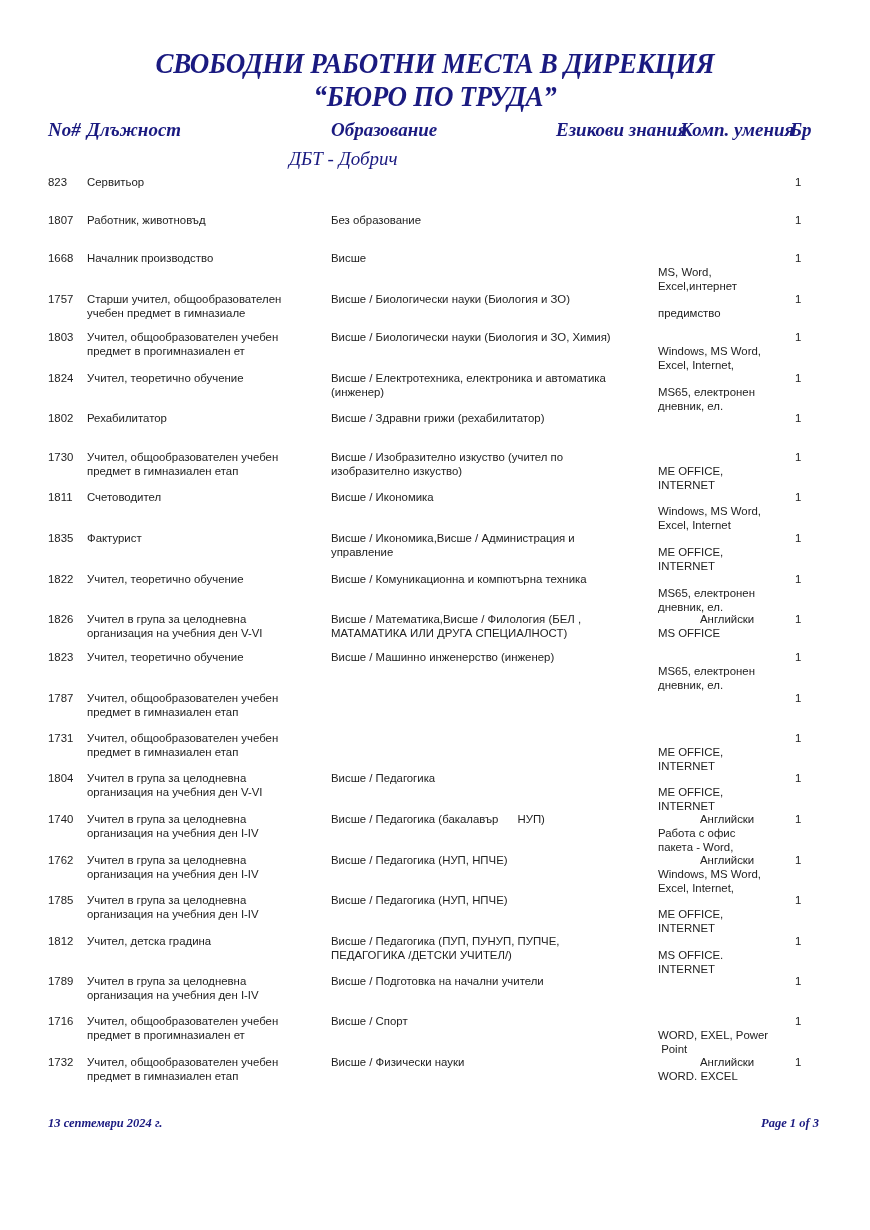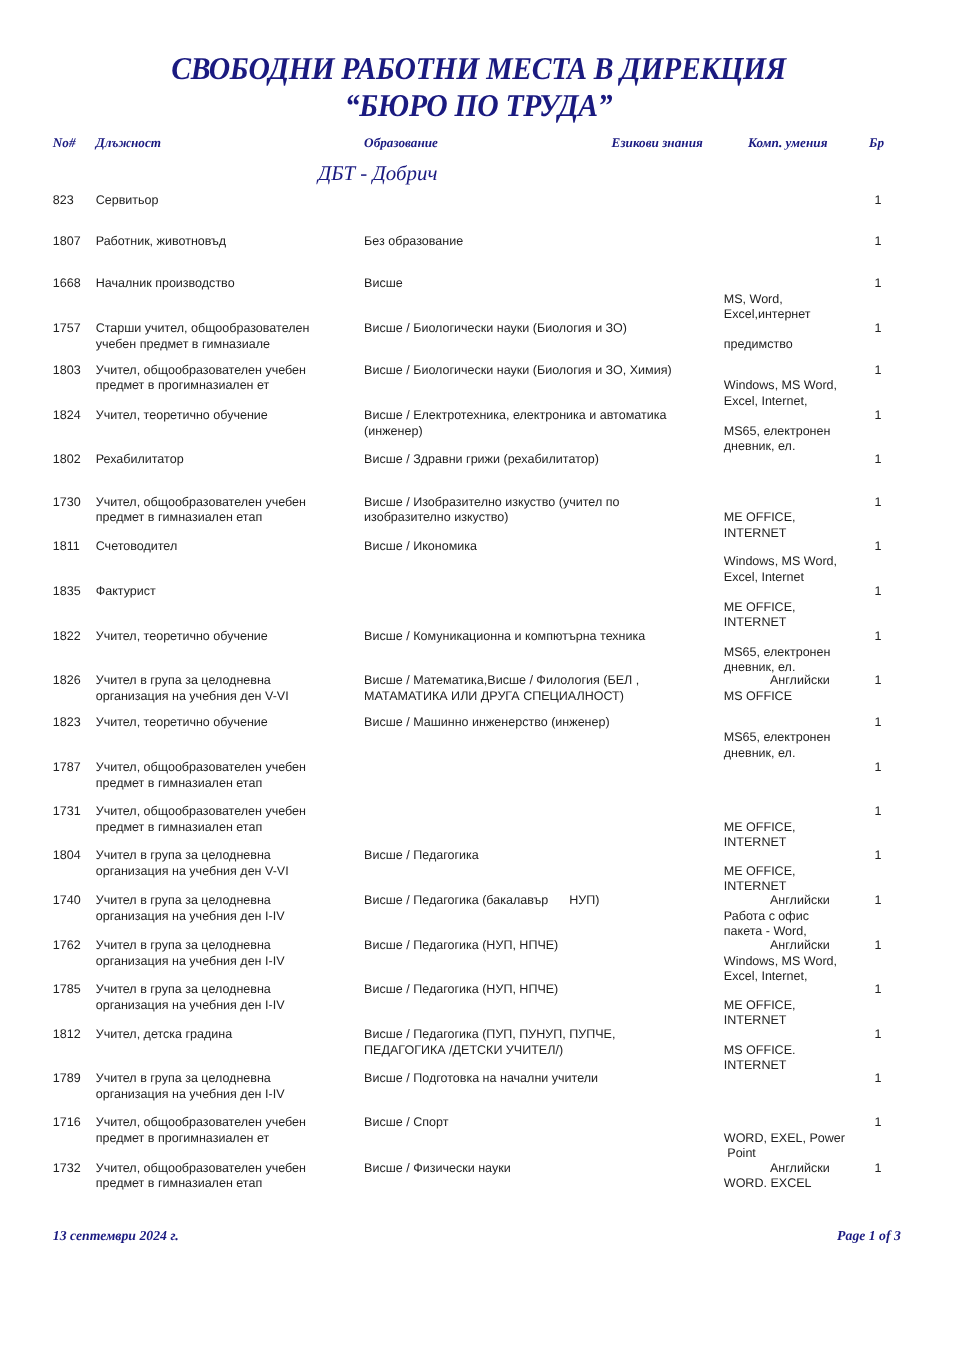--- a/index.html
+++ b/index.html
@@ -8,21 +8,21 @@
       position: absolute; left: 0; width: 870px; text-align: center;
       font-family: "Liberation Serif", serif; font-style: italic; font-weight: bold;
       color: #1a1a80; font-size: 29px; line-height: 32px; letter-spacing: -0.3px;
       transform: scaleX(0.93);
     }
     .t1 { top: 47px; }
     .t2 { top: 80px; }
     .hdr {
       position: absolute; top: 121px;
       font-family: "Liberation Serif", serif; font-style: italic; font-weight: bold;
-      color: #1a1a80; font-size: 12px; line-height: 18px; white-space: nowrap;
+      color: #1a1a80; font-size: 19px; line-height: 18px; white-space: nowrap;
     }
     .section {
       position: absolute; top: 150px; left: 289px;
       font-family: "Liberation Serif", serif; font-style: italic;
       color: #1a1a80; font-size: 19px; line-height: 18px;
     }
     .row { position: absolute; left: 0; width: 689px; height: 40px; }
     .cell {
       position: absolute; top: 0;
       font-family: "Liberation Sans", sans-serif; font-size: 11.4px; line-height: 13.6px;
@@ -139,20 +139,22 @@
         <div class="cell c-pos">Счетоводител</div>
         <div class="cell c-edu">Висше / Икономика</div>
         <div class="cell c-lang"></div>
         <div class="cell c-skills" style="top: 14px;">Windows, MS Word,
 Excel, Internet</div>
         <div class="cell c-cnt">1</div>
       </div>
       <div class="row" style="top: 532px;">
         <div class="cell c-no">1835</div>
         <div class="cell c-pos">Фактурист</div>
+        <div class="cell c-edu">Висше / Икономика,Висше / Администрация и
+управление</div>
         <div class="cell c-lang"></div>
         <div class="cell c-skills" style="top: 14px;">ME OFFICE,
 INTERNET</div>
         <div class="cell c-cnt">1</div>
       </div>
       <div class="row" style="top: 573px;">
         <div class="cell c-no">1822</div>
         <div class="cell c-pos">Учител, теоретично обучение</div>
         <div class="cell c-edu">Висше / Комуникационна и компютърна техника</div>
         <div class="cell c-lang"></div>

